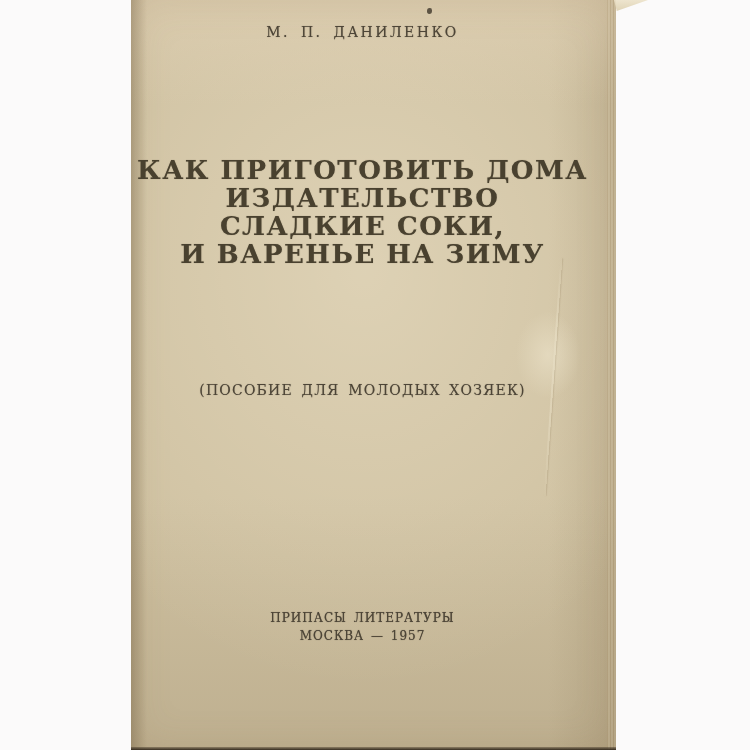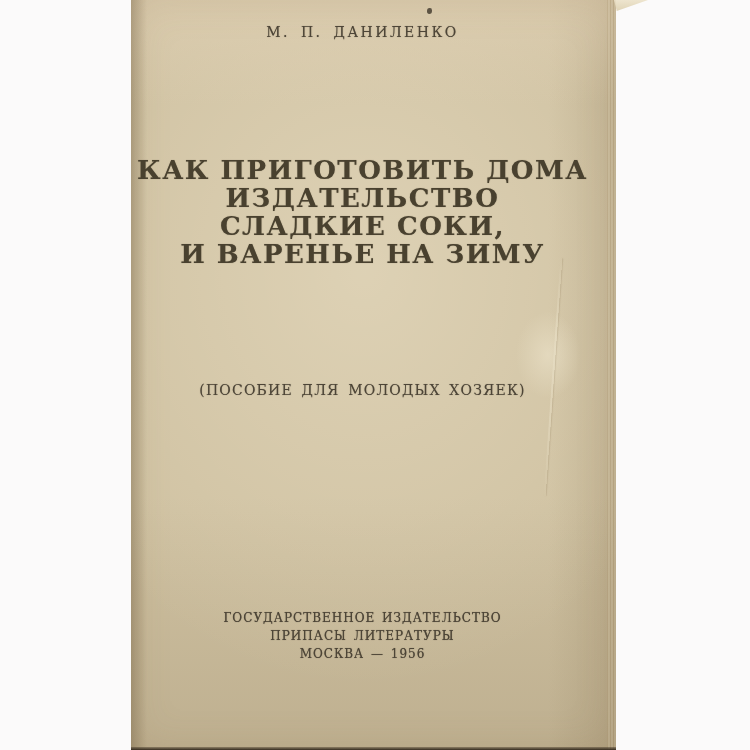--- a/index.html
+++ b/index.html
@@ -164,20 +164,19 @@
     <div class="title">
       <div>КАК ПРИГОТОВИТЬ ДОМА</div>
       <div>ИЗДАТЕЛЬСТВО</div>
       <div>СЛАДКИЕ СОКИ,</div>
       <div>И ВАРЕНЬЕ НА ЗИМУ</div>
     </div>
 
     <div class="subtitle">(ПОСОБИЕ ДЛЯ МОЛОДЫХ ХОЗЯЕК)</div>
 
     <div class="imprint">
-      <div>ГОСУДАРСТВЕННОЕ ИЗДАТЕЛЬСТВО</div>
       <div>ПРИПАСЫ ЛИТЕРАТУРЫ</div>
-      <div>МОСКВА — 1956</div>
+      <div>МОСКВА — 1957</div>
     </div>
   </div>
 
   <div class="bottom-shadow"></div>
 </div>
 
 </body></html>

